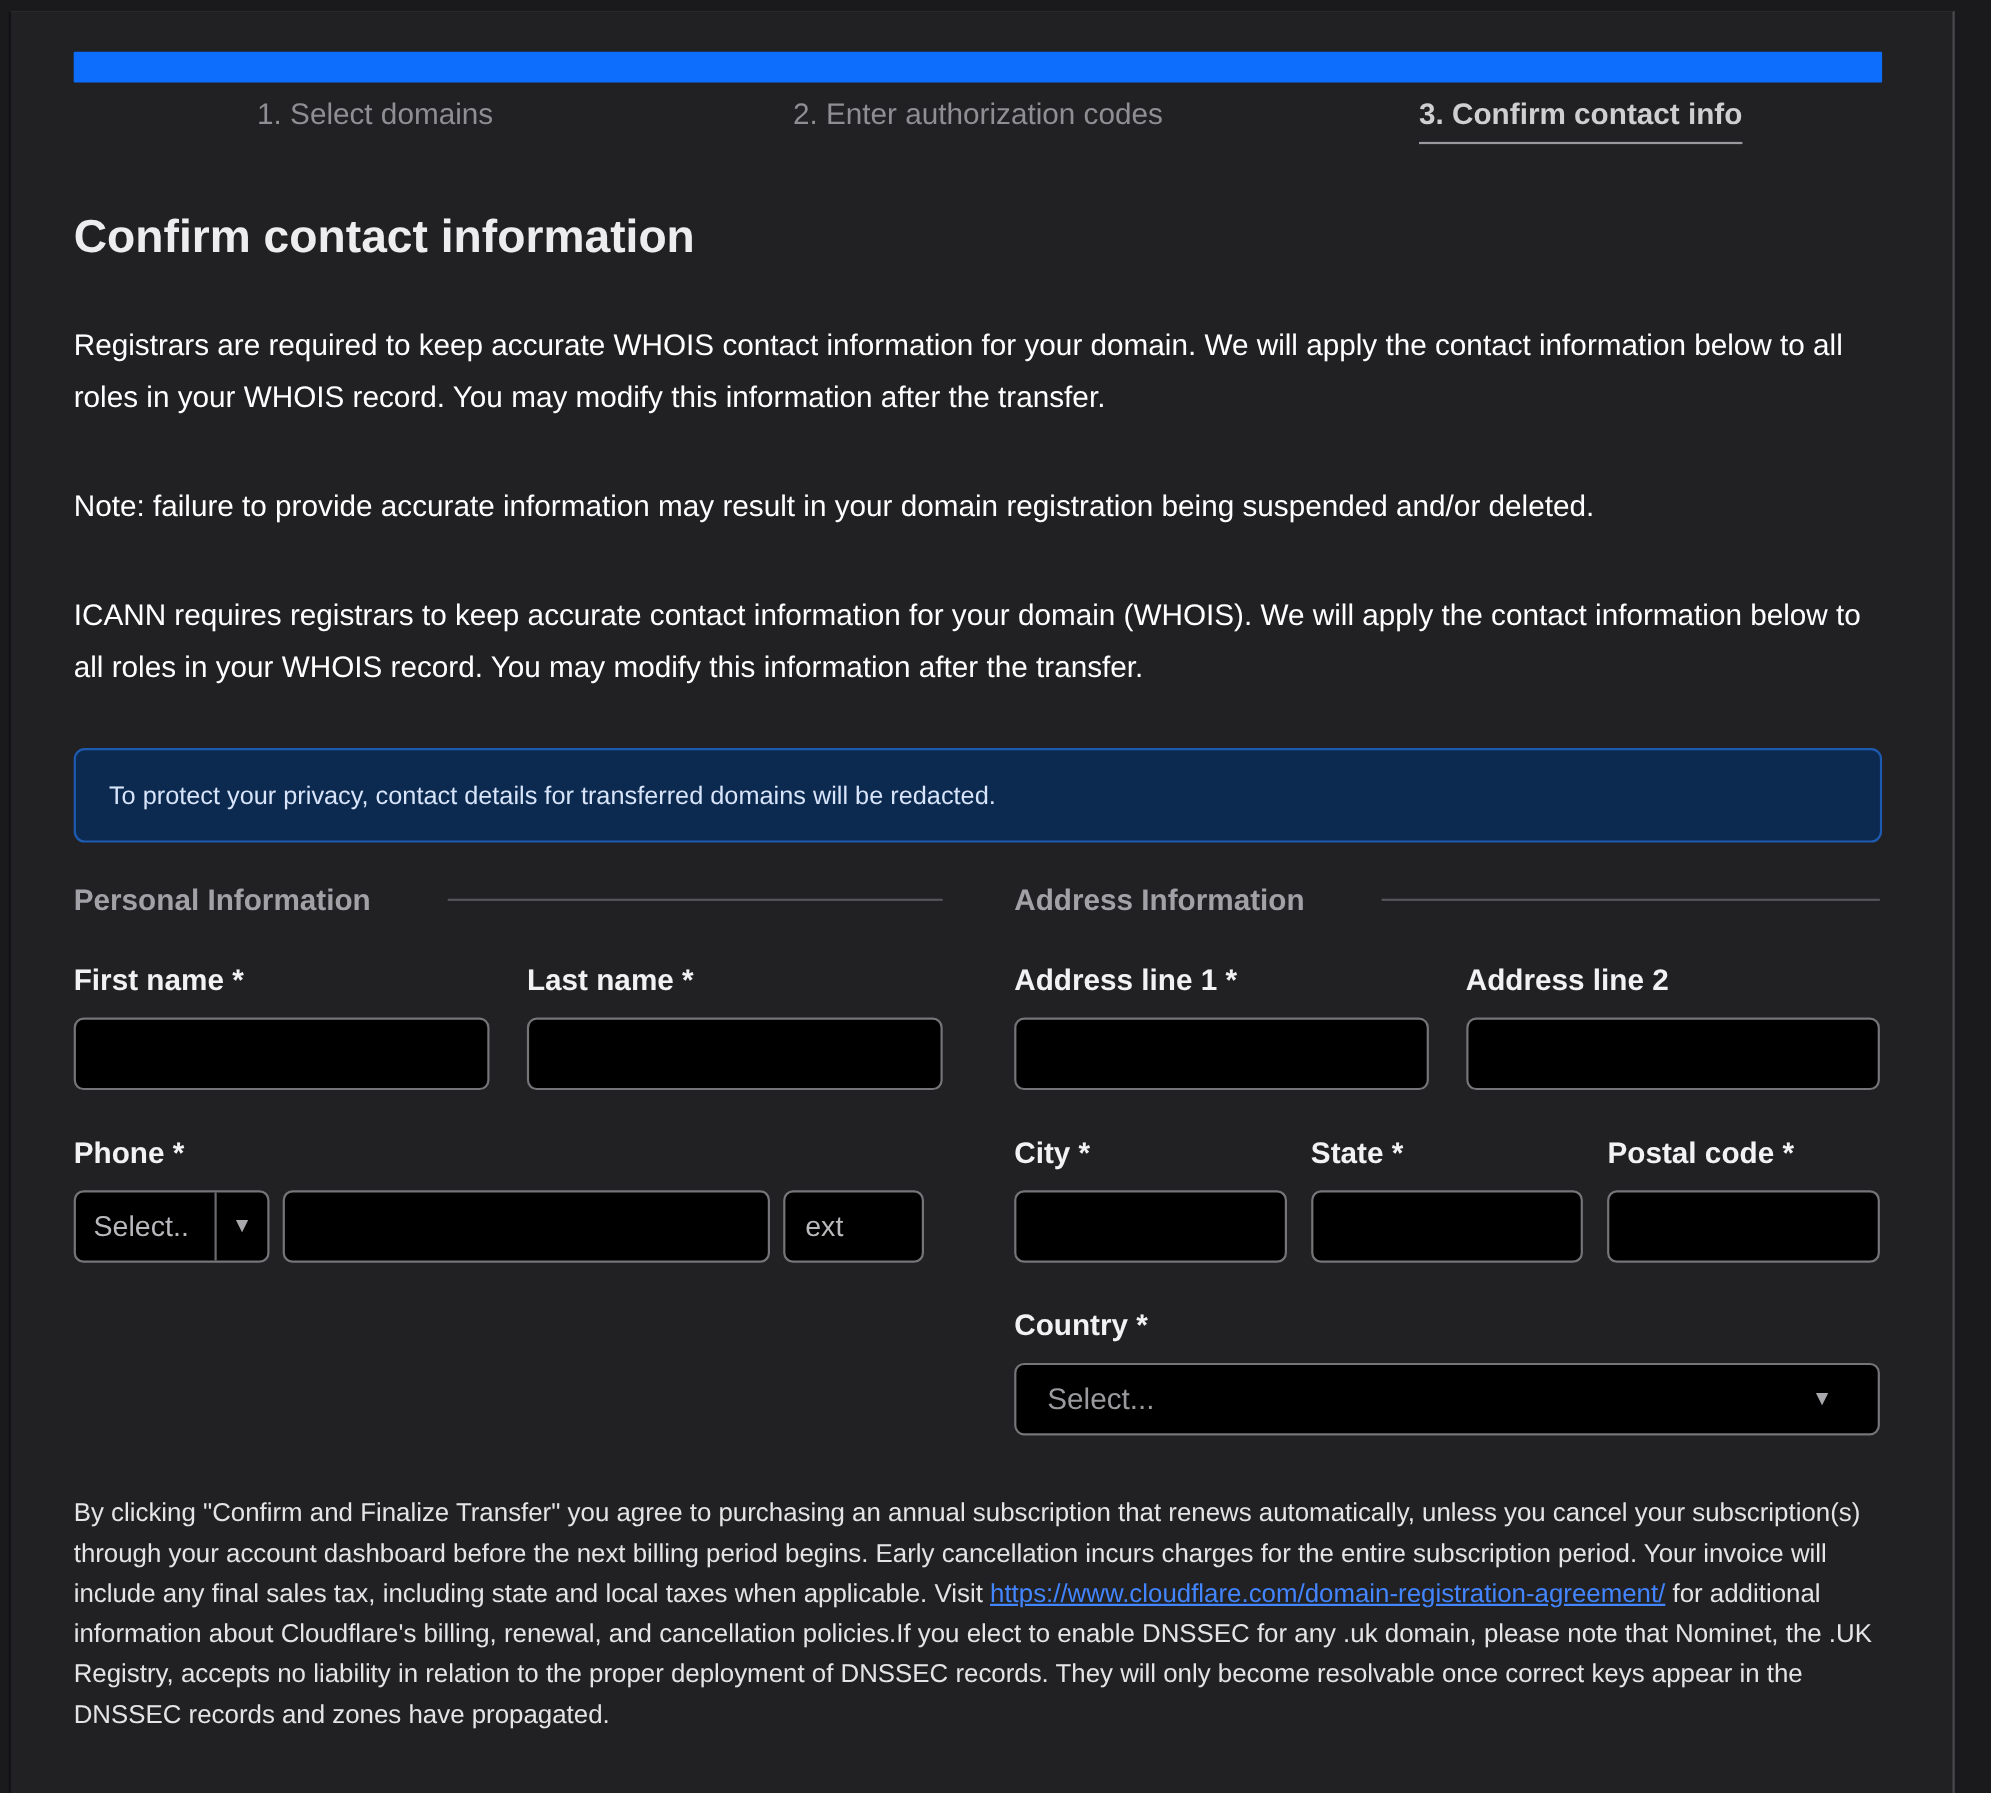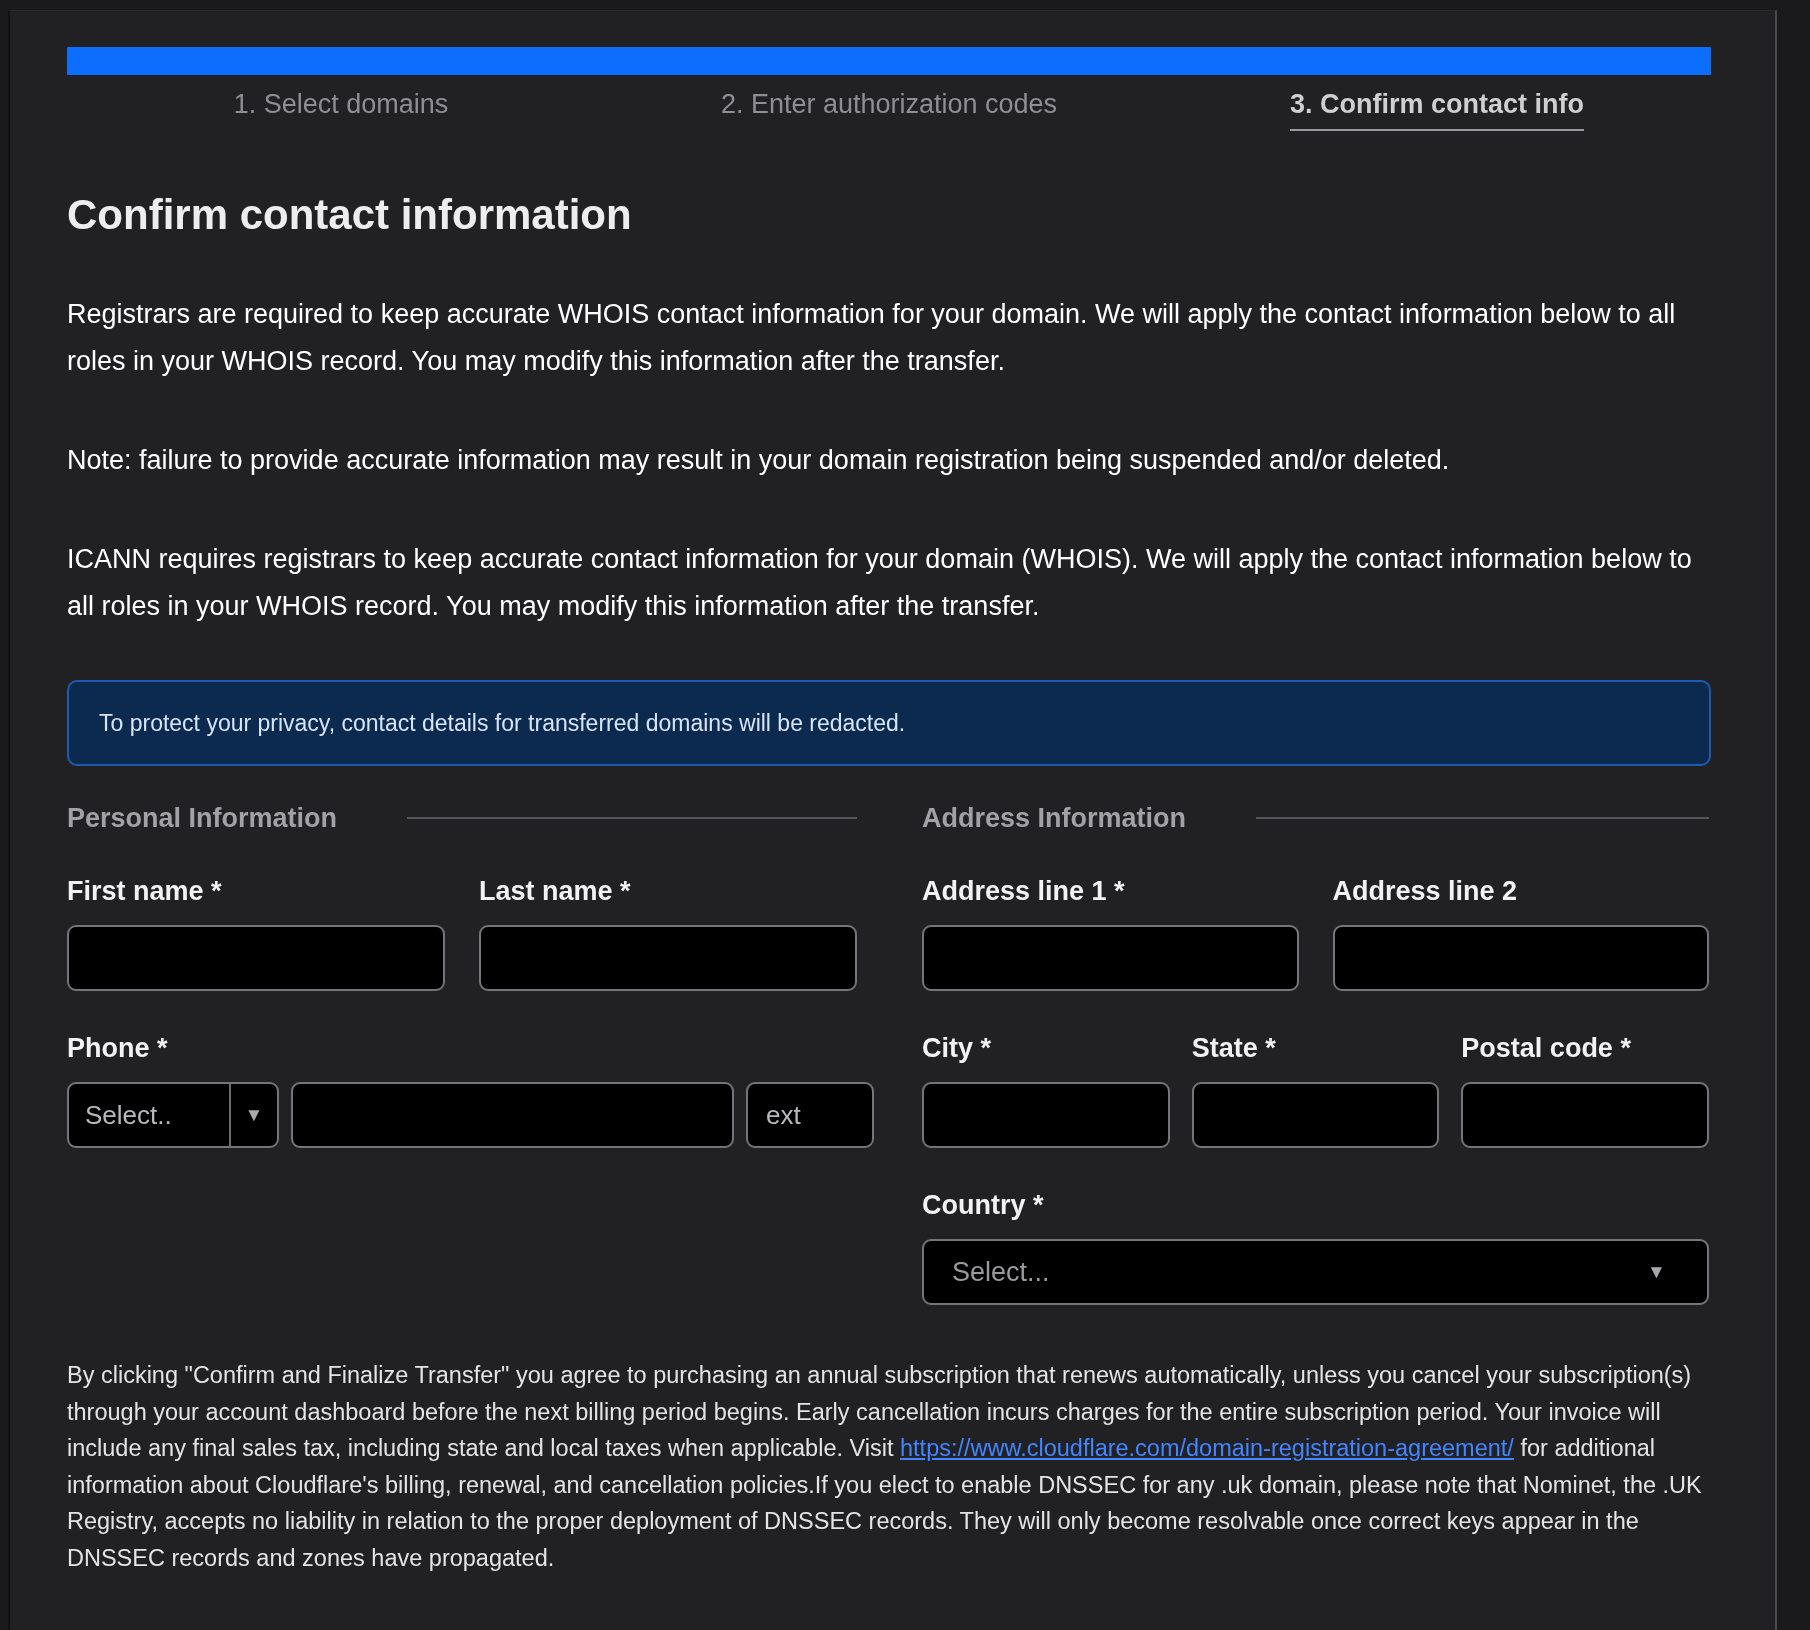--- a/index.html
+++ b/index.html
@@ -61,21 +61,21 @@
     font-family:"Liberation Sans", sans-serif;
   }
   .tinput::placeholder{color:#b9b9bd;opacity:1;}
   
   .phone-group{display:flex;gap:12px;margin-top:0;}
   .selectbox{
     height:66px;box-sizing:border-box;background:#000;
     border:2px solid #757579;border-radius:9px;
     display:flex;align-items:center;cursor:pointer;
   }
-  .phone-select{width:212px;flex:none;}
+  .phone-select{width:178px;flex:none;}
   .phone-select .sel-text{
     flex:1;min-width:0;overflow:hidden;white-space:nowrap;
     color:#b9b9bd;font-size:26px;padding-left:16px;
   }
   .phone-select .sel-divider{width:2px;align-self:stretch;background:#6a6a6e;flex:none;}
   .phone-select .sel-arrow{width:46px;flex:none;text-align:center;color:#a9a9ad;font-size:19px;}
   .phone-input{width:443px;flex:none;}
   .ext-input{width:128px;flex:none;}
   .country-select{width:100%;}
   .country-select .sel-text{flex:1;color:#9a9a9e;font-size:27px;padding-left:28px;}

